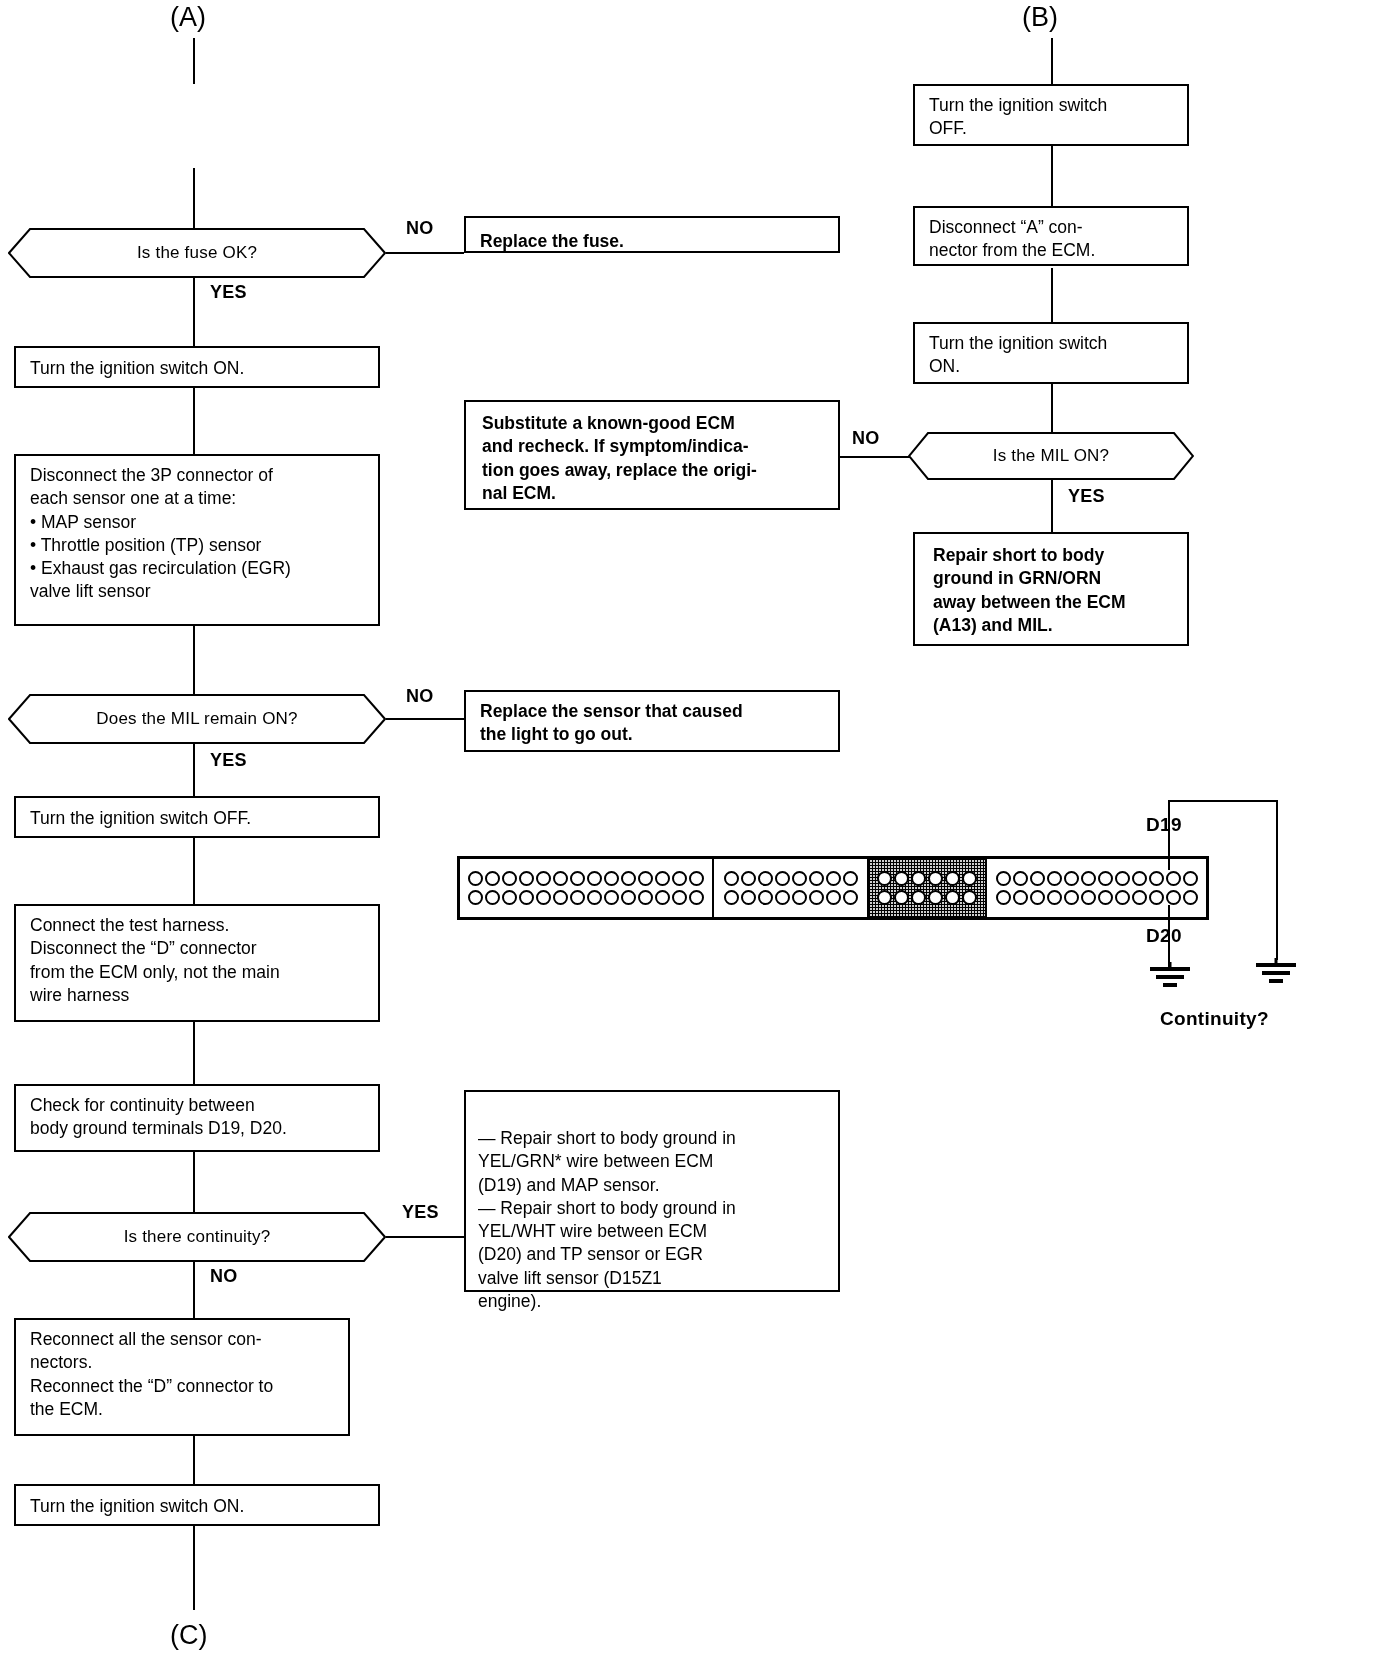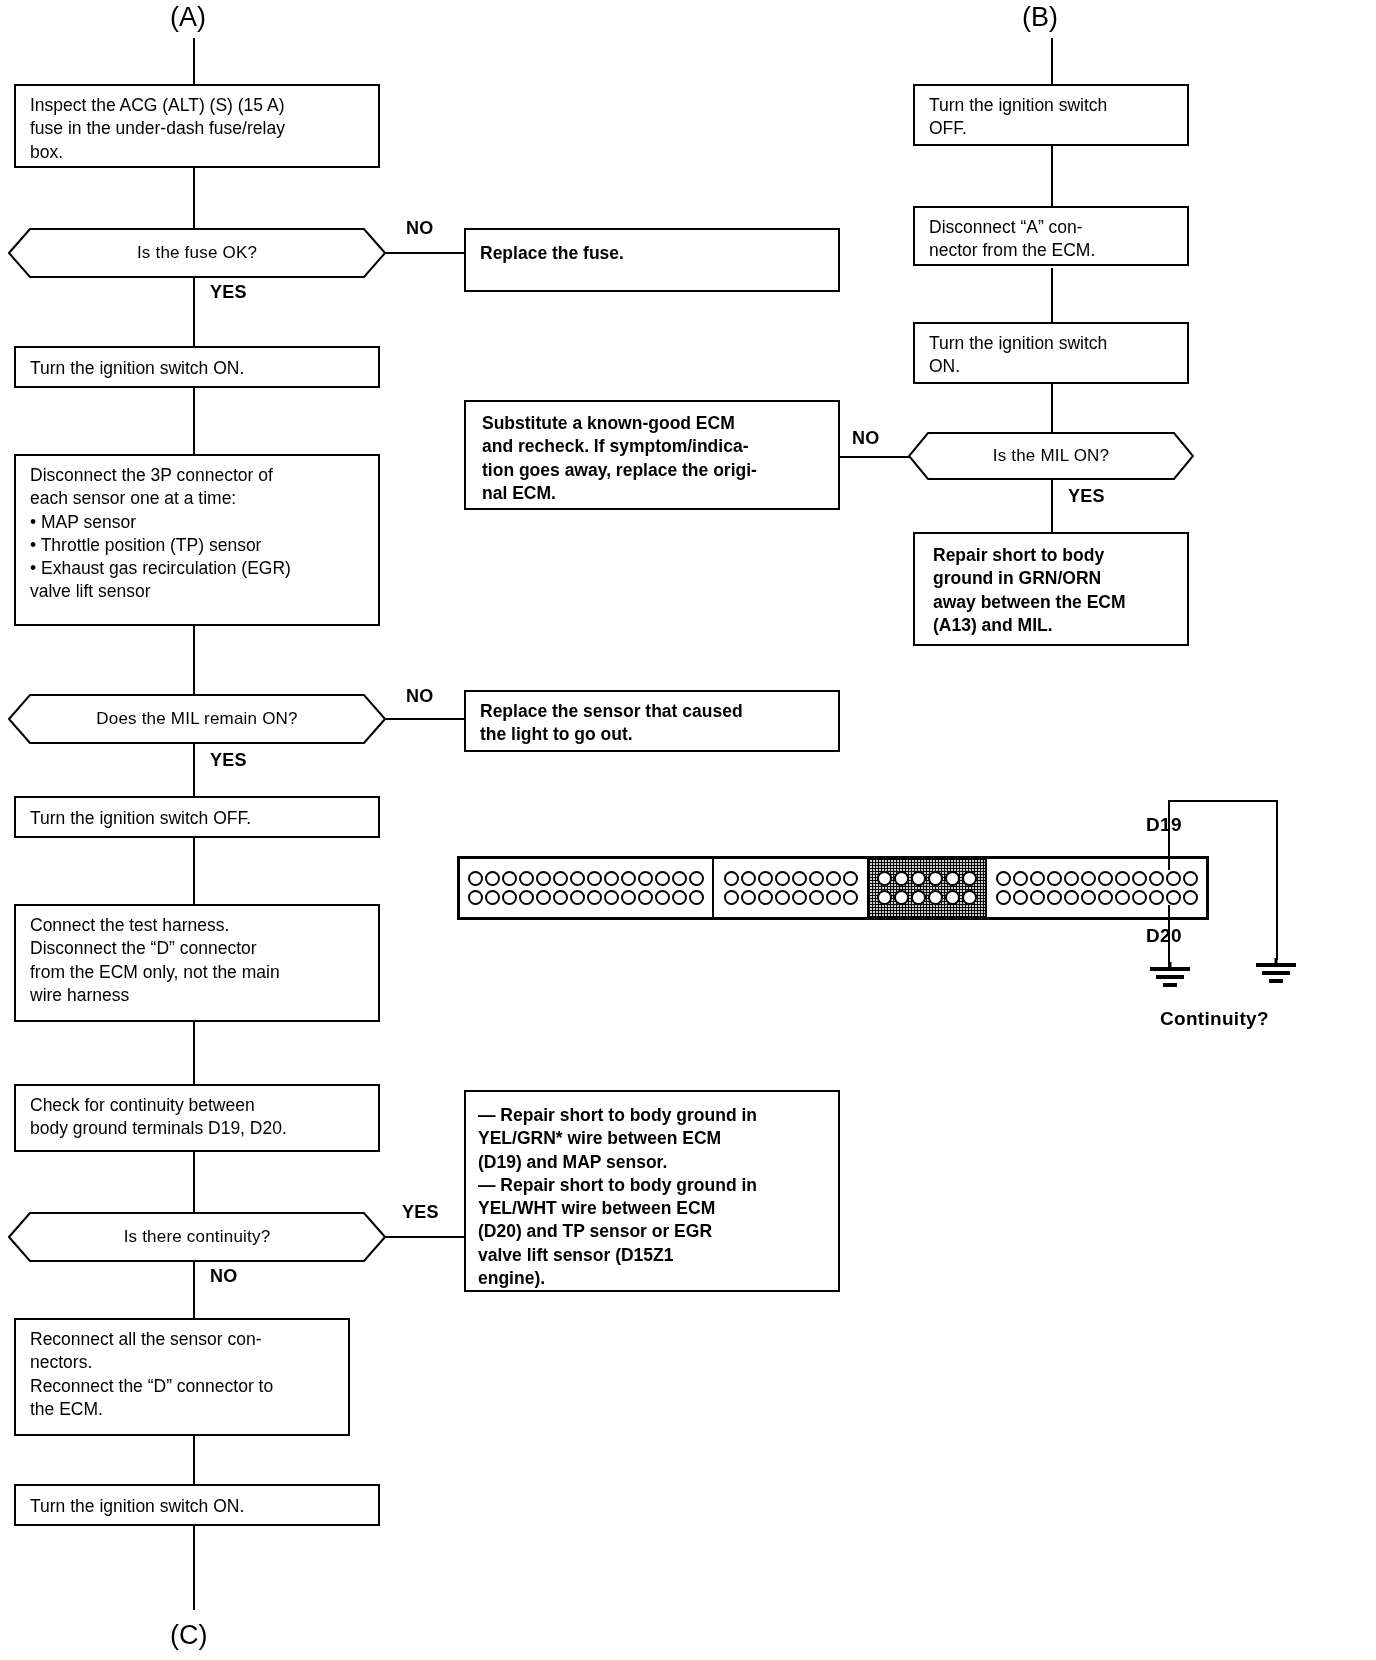--- a/index.html
+++ b/index.html
@@ -42,39 +42,34 @@
 <body>
 
 <div class="canvas">
 
   <div class="page-ref" style="left:170px;top:2px;">(A)</div>
   <div class="page-ref" style="left:1022px;top:2px;">(B)</div>
   <div class="page-ref" style="left:170px;top:1620px;">(C)</div>
 
   <div class="vline" style="left:193px;top:38px;height:46px;"></div>
 
-  <div class="node" style="left:14px;top:84px;width:366px;height:84px;">
-    <div class="txt">Inspect the ACG (ALT) (S) (15 A)
-fuse in the under-dash fuse/relay
-box.</div>
-  </div>
 
   <div class="vline" style="left:193px;top:168px;height:60px;"></div>
 
   <div class="dec" style="left:8px;top:228px;width:378px;height:50px;">
     <svg viewBox="0 0 378 50" preserveAspectRatio="none">
       <polygon points="22,1 356,1 377,25 356,49 22,49 1,25" fill="#fff" stroke="#000" stroke-width="2"></polygon>
     </svg>
     <div class="dtxt">Is the fuse OK?</div>
   </div>
 
   <div class="hline" style="left:386px;top:252px;width:78px;"></div>
   <div class="label" style="left:406px;top:218px;">NO</div>
 
-  <div class="node" style="left:464px;top:228px;width:376px;height:64px;" class_b="bold">
+  <div class="node" style="left:464px;top:216px;width:376px;height:37px;" class_b="bold">
     <div class="txt" style="font-weight:bold;padding-top:12px;">Replace the fuse.</div>
   </div>
 
   <div class="vline" style="left:193px;top:278px;height:68px;"></div>
   <div class="label" style="left:210px;top:282px;">YES</div>
 
   <div class="node" style="left:14px;top:346px;width:366px;height:42px;">
     <div class="txt" style="padding-top:9px;">Turn the ignition switch ON.</div>
   </div>
 
@@ -135,21 +130,21 @@
     <svg viewBox="0 0 378 50" preserveAspectRatio="none">
       <polygon points="22,1 356,1 377,25 356,49 22,49 1,25" fill="#fff" stroke="#000" stroke-width="2"></polygon>
     </svg>
     <div class="dtxt">Is there continuity?</div>
   </div>
 
   <div class="hline" style="left:386px;top:1236px;width:78px;"></div>
   <div class="label" style="left:402px;top:1202px;">YES</div>
 
   <div class="node" style="left:464px;top:1090px;width:376px;height:202px;">
-    <div class="txt" style="font-weight:bold;padding:12px 24px 8px 12px;">—  Repair short to body ground in
+    <div class="txt" style="font-weight:normal;padding:12px 24px 8px 12px;margin-top:23px;">—  Repair short to body ground in
      YEL/GRN* wire between ECM
      (D19) and MAP sensor.
 —  Repair short to body ground in
      YEL/WHT wire between ECM
      (D20) and TP sensor or EGR
      valve lift sensor (D15Z1
      engine).</div>
   </div>
 
   <div class="vline" style="left:193px;top:1262px;height:56px;"></div>

